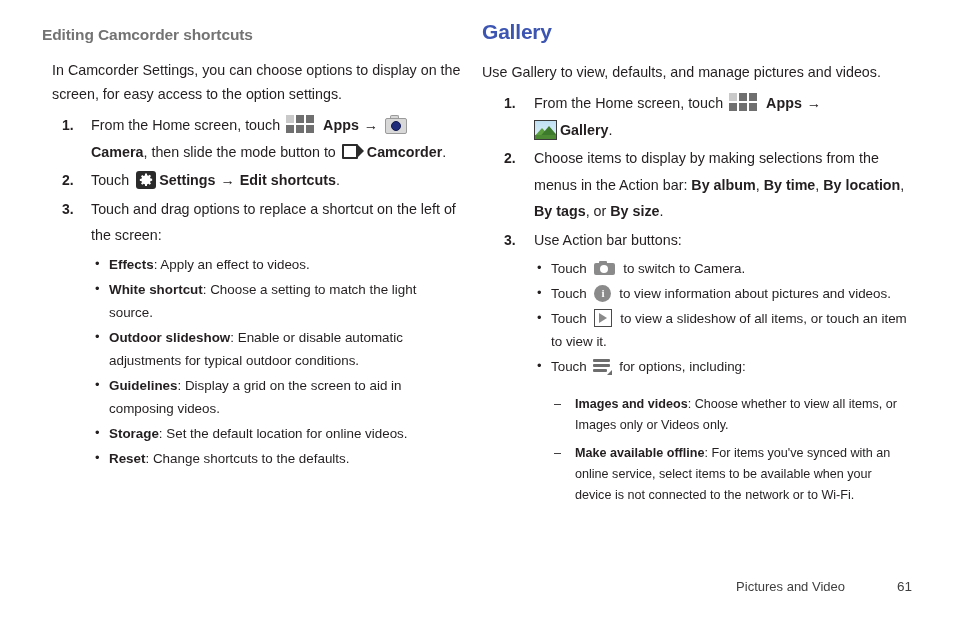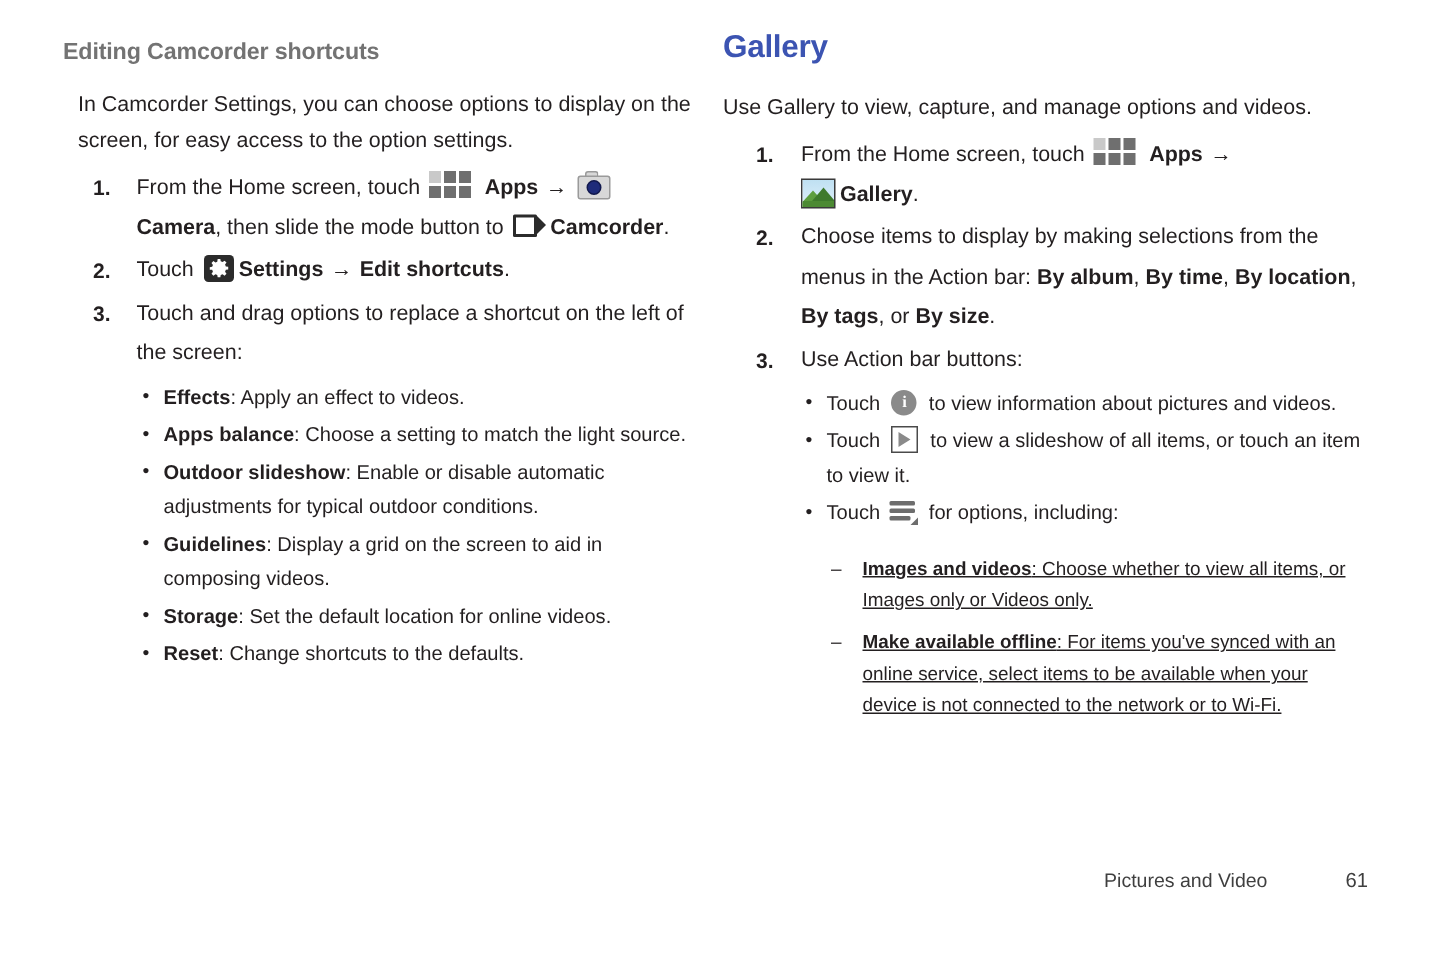--- a/index.html
+++ b/index.html
@@ -105,21 +105,21 @@
     font-size: 12.6px;
     line-height: 21px;
     margin-bottom: 7px;
   }
   ul.dashes > li::before {
     content: "\2013";
     position: absolute;
     left: 0;
     top: 0;
   }
-  .col-right ul.dashes { margin-left: 72px; text-decoration: underline; }
+  .col-right ul.dashes { margin-left: 72px; }
 
   b, strong { font-weight: bold; }
   .arrow { font-weight: bold; padding: 0 1px; }
 
   
   .ico {
     display: inline-block;
     vertical-align: -4px;
     position: relative;
   }
@@ -424,42 +424,42 @@
         <span class="num">3.</span>
         <span>Touch and drag options to replace a shortcut on the left of the screen:</span>
       </li>
     </ol>
 
     <ul class="bullets">
       <li>
         <b>Effects</b><span>: Apply an effect to videos.</span>
       </li>
       <li>
-        <b>Apps balance</b><span>: Choose a setting to match the light source.</span>
+        <b>White shortcut</b><span>: Choose a setting to match the light source.</span>
       </li>
       <li>
         <b>Outdoor slideshow</b><span>: Enable or disable automatic adjustments for typical outdoor conditions.</span>
       </li>
       <li>
         <b>Guidelines</b><span>: Display a grid on the screen to aid in composing videos.</span>
       </li>
       <li>
         <b>Storage</b><span>: Set the default location for online videos.</span>
       </li>
       <li>
         <b>Reset</b><span>: Change shortcuts to the defaults.</span>
       </li>
     </ul>
   </div>
 
   <div class="column col-right">
 
     <h1 class="section-heading-big">Gallery</h1>
 
-    <p class="body-text">Use Gallery to view, capture, and manage options and videos.</p>
+    <p class="body-text">Use Gallery to view, defaults, and manage pictures and videos.</p>
 
     <ol class="steps">
 
       <li>
         <span class="num">1.</span>
         <span>From the Home screen, touch</span>
         <span class="ico ico-apps">
           <i class="lt"></i><i></i><i></i><i></i><i></i><i></i>
         </span>
         <b>Apps</b>
@@ -482,20 +482,27 @@
 
       <li>
         <span class="num">3.</span>
         <span>Use Action bar buttons:</span>
       </li>
     </ol>
 
     <ul class="bullets">
       <li>
         <span>Touch</span>
+        <span class="ico ico-camera-bar">
+          <span class="hump"></span><span class="body"></span><span class="lens"></span>
+        </span>
+        <span>to switch to Camera.</span>
+      </li>
+      <li>
+        <span>Touch</span>
         <span class="ico ico-info">
           <span class="circ"></span><span class="i">i</span>
         </span>
         <span>to view information about pictures and videos.</span>
       </li>
       <li>
         <span>Touch</span>
         <span class="ico ico-play">
           <span class="box"></span><span class="tri"></span>
         </span>

